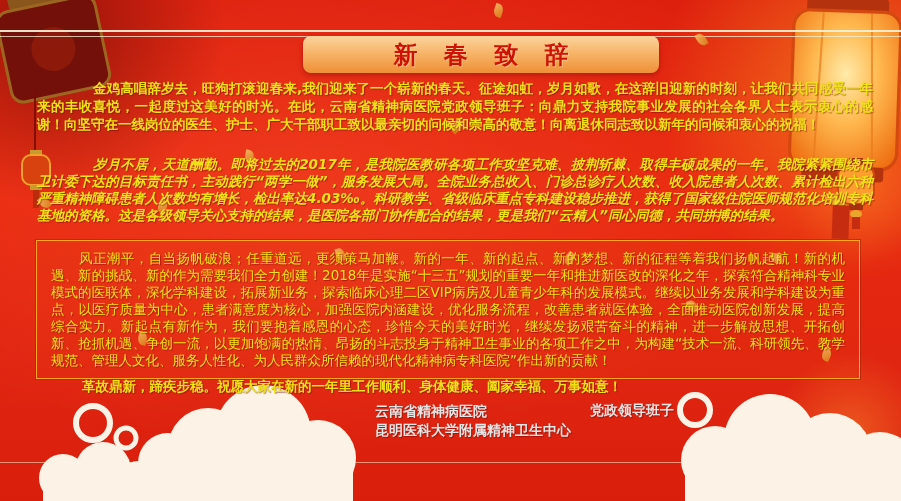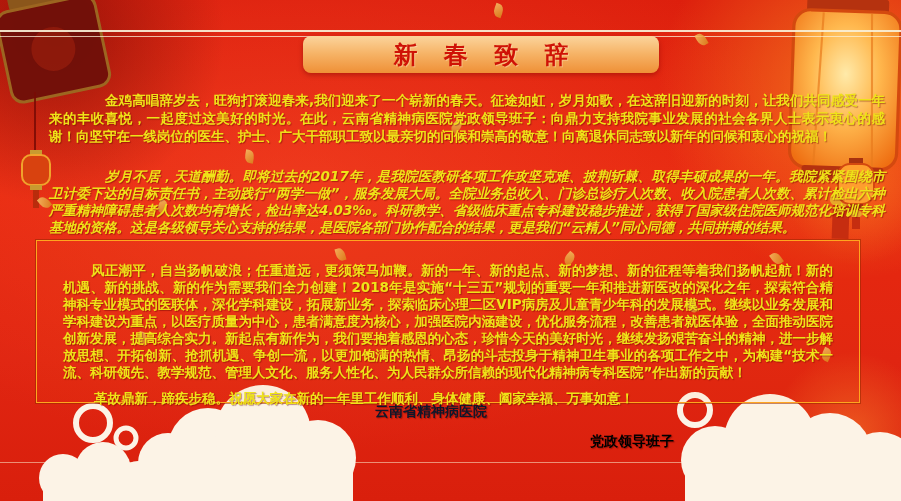--- a/index.html
+++ b/index.html
@@ -29,40 +29,40 @@
     box-shadow:0 2px 5px rgba(110,0,0,.4);
   }
   .banner span{
     font-size:24px;font-weight:bold;color:#cf1206;
     letter-spacing:9px;padding-left:9px;white-space:nowrap;
     text-shadow:1px 1px 0 rgba(255,245,220,.35);
   }
   .ytext{
     color:#EFE318;font-weight:bold;font-size:13.5px;
     text-align:justify;text-shadow:1px 1px 1px rgba(100,0,0,.45);
-    margin:16px;z-index:5;position:absolute;
+    margin:4px;z-index:5;position:absolute;
   }
   #p1{left:33px;top:75px;width:836px;line-height:18px;text-indent:56px;}
   #p2{left:33px;top:152px;width:836px;line-height:17px;text-indent:56px;font-style:italic;}
   .box{
     position:absolute;left:36px;top:240px;width:822px;z-index:5;
     border:1px solid #ffa51f;box-shadow:0 0 0 1px rgba(150,40,0,.55);
     background:rgba(255,120,0,.04);
   }
   .box p{
-    color:#EFE318;font-weight:bold;font-size:13.5px;line-height:17px;
+    color:#EFE318;font-weight:normal;font-size:13.5px;line-height:17px;
     text-align:justify;text-shadow:1px 1px 1px rgba(100,0,0,.45);
-    margin:16px;padding:5px 10px;text-indent:28px;
+    margin:4px;padding:5px 10px;text-indent:28px;
   }
   #closing{left:22px;top:374px;width:836px;line-height:17px;text-indent:56px;}
   .signature{position:absolute;left:375px;top:402px;z-index:6;
-    color:#0f172a;font-weight:bold;font-size:14px;line-height:19px;
+    color:#e5e5e5;font-weight:bold;font-size:14px;line-height:19px;
     text-shadow:1px 1px 1px rgba(100,0,0,.45);}
-  .sig-right{position:absolute;left:590px;top:433px;z-index:6;
-    color:#000000;font-weight:bold;font-size:14px;
+  .sig-right{position:absolute;left:590px;top:402px;z-index:6;
+    color:#e5e5e5;font-weight:bold;font-size:14px;
     text-shadow:1px 1px 1px rgba(100,0,0,.45);}
   .petal{position:absolute;width:9px;height:13px;z-index:2;
     background:linear-gradient(135deg,#f6c468,#d9871c);
     border-radius:0 60% 0 60%;opacity:.85;}
   .deco{position:absolute;z-index:1;}
   .cord{position:absolute;left:34px;top:92px;width:2px;height:62px;
     background:rgba(120,10,5,.85);z-index:1;}
 </style>
 </head>
 <body>
@@ -166,14 +166,15 @@
 <p id="p2" class="ytext">岁月不居，天道酬勤。即将过去的2017年，是我院医教研各项工作攻坚克难、披荆斩棘、取得丰硕成果的一年。我院紧紧围绕市卫计委下达的目标责任书，主动践行“两学一做”，服务发展大局。全院业务总收入、门诊总诊疗人次数、收入院患者人次数、累计检出六种严重精神障碍患者人次数均有增长，检出率达4.03‰。科研教学、省级临床重点专科建设稳步推进，获得了国家级住院医师规范化培训专科基地的资格。这是各级领导关心支持的结果，是医院各部门协作配合的结果，更是我们“云精人”同心同德，共同拼搏的结果。</p>
 
 <div class="box">
   <p>风正潮平，自当扬帆破浪；任重道远，更须策马加鞭。新的一年、新的起点、新的梦想、新的征程等着我们扬帆起航！新的机遇、新的挑战、新的作为需要我们全力创建！2018年是实施“十三五”规划的重要一年和推进新医改的深化之年，探索符合精神科专业模式的医联体，深化学科建设，拓展新业务，探索临床心理二区VIP病房及儿童青少年科的发展模式。继续以业务发展和学科建设为重点，以医疗质量为中心，患者满意度为核心，加强医院内涵建设，优化服务流程，改善患者就医体验，全面推动医院创新发展，提高综合实力。新起点有新作为，我们要抱着感恩的心态，珍惜今天的美好时光，继续发扬艰苦奋斗的精神，进一步解放思想、开拓创新、抢抓机遇、争创一流，以更加饱满的热情、昂扬的斗志投身于精神卫生事业的各项工作之中，为构建“技术一流、科研领先、教学规范、管理人文化、服务人性化、为人民群众所信赖的现代化精神病专科医院”作出新的贡献！</p>
 </div>
 
 <p id="closing" class="ytext">革故鼎新，蹄疾步稳。祝愿大家在新的一年里工作顺利、身体健康、阖家幸福、万事如意！</p>
 
 <div class="signature">
   <div>云南省精神病医院</div>
+  <div>昆明医科大学附属精神卫生中心</div>
 </div>
 <div class="sig-right">党政领导班子</div>
 
 </body></html>

